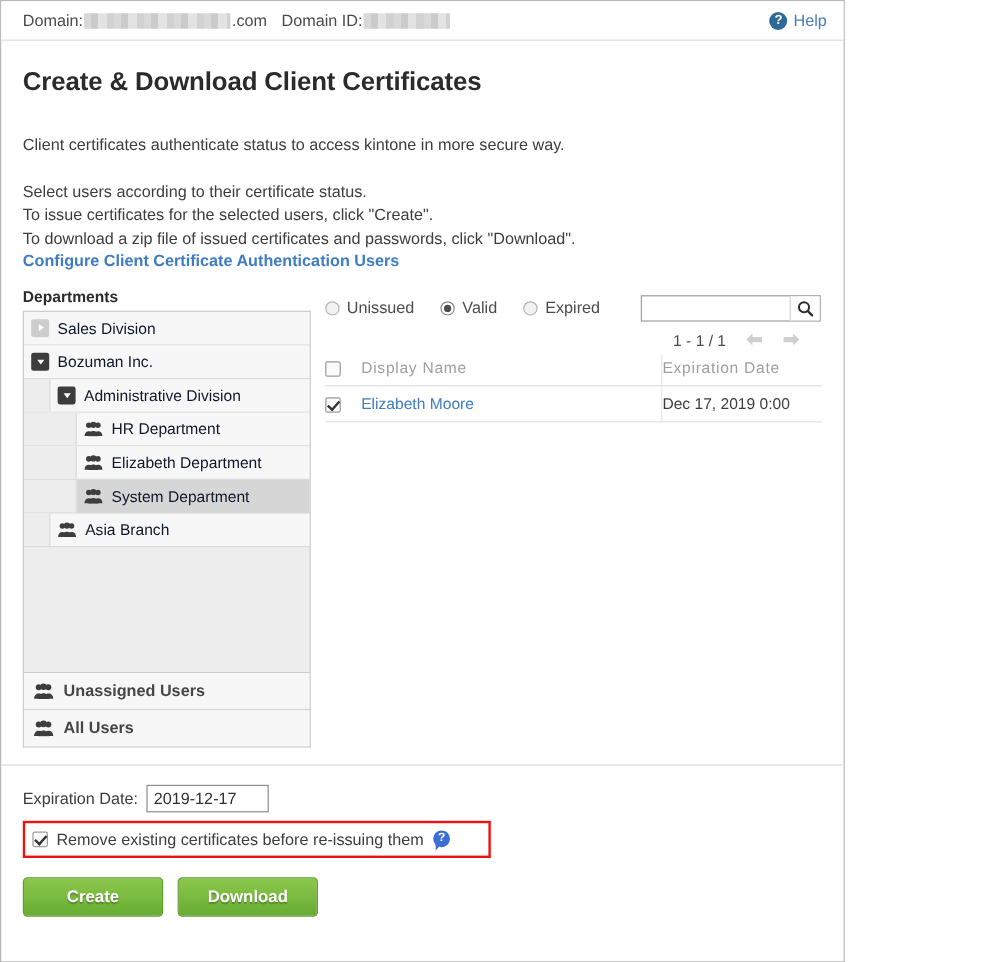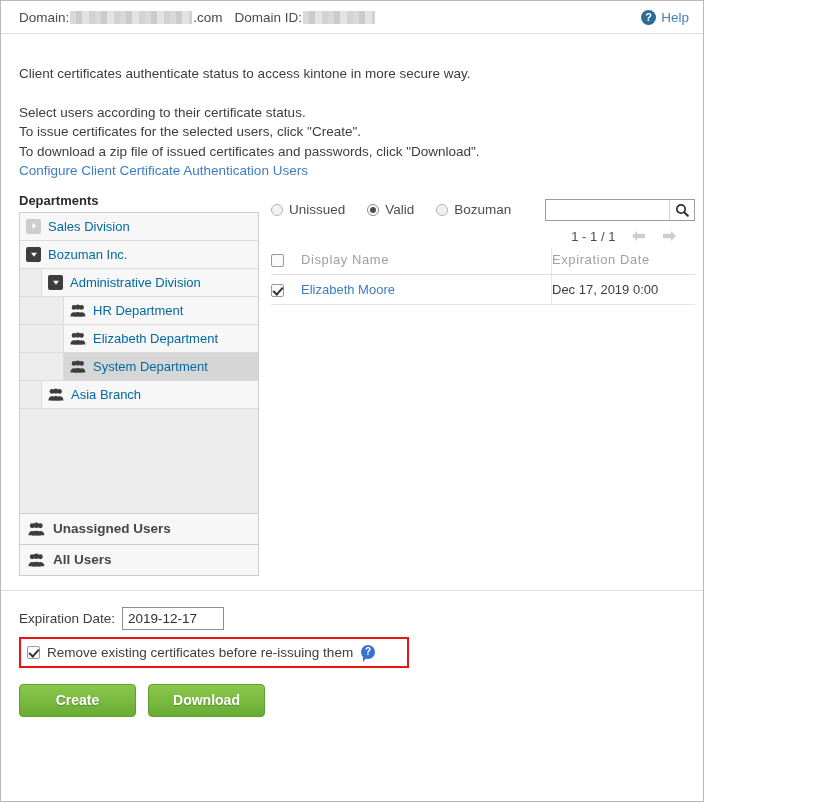--- a/index.html
+++ b/index.html
@@ -91,20 +91,21 @@
     color: #3d3d3d;
     line-height: 1.45;
   }
   .intro .gap { height: 19px; }
   .intro p { margin: 0; }
   a.inline-link {
     color: #3f7cc0;
     text-decoration: none;
     font-size: 13.5px;
     cursor: pointer;
+    font-weight: bold;
   }
 
   
   .main {
     display: flex;
     margin-top: 12px;
     align-items: flex-start;
   }
 
   
@@ -123,21 +124,21 @@
     overflow: hidden;
   }
   .tree-row {
     display: flex;
     align-items: center;
     height: 28px;
     box-sizing: border-box;
     border-bottom: 1px solid #dcdcdc;
     background: #f7f7f7;
     font-size: 13px;
-    color: #0369a1;
+    color: #0f172a;
     cursor: pointer;
     position: relative;
   }
   .tree-row.depth0 { padding-left: 6px; }
   .tree-row.depth1 { padding-left: 28px; }
   .tree-row.depth2 { padding-left: 50px; }
   .tree-row.selected { background: #d6d6d6; }
   .tree-row .rail {
     position: absolute;
     left: 0; top: 0; bottom: 0;
@@ -417,20 +418,21 @@
     <span class="redact did"></span>
     <span class="spacer"></span>
     <a class="help-link">
       <span class="help-badge">?</span>
       <span>Help</span>
     </a>
   </div>
 
   <div class="content">
 
+    <h1 class="page-title">Create &amp; Download Client Certificates</h1>
 
     <div class="intro">
       <p>Client certificates authenticate status to access kintone in more secure way.</p>
       <div class="gap"></div>
       <p>Select users according to their certificate status.</p>
       <p>To issue certificates for the selected users, click "Create".</p>
       <p>To download a zip file of issued certificates and passwords, click "Download".</p>
       <a class="inline-link">Configure Client Certificate Authentication Users</a>
     </div>
 
@@ -554,21 +556,21 @@
           <label class="radio-item">
             <span class="radio-dot"></span>
             <span>Unissued</span>
           </label>
           <label class="radio-item on">
             <span class="radio-dot"></span>
             <span>Valid</span>
           </label>
           <label class="radio-item">
             <span class="radio-dot"></span>
-            <span>Bozuman</span>
+            <span>Expired</span>
           </label>
 
           <div class="search-wrap">
             <input type="text" value="" placeholder="" style="">
             <span class="search-btn">
               <svg width="14" height="14" viewBox="0 0 14 14">
                 <circle cx="6" cy="6" r="4.2" fill="none" stroke="#2e2e2e" stroke-width="1.7"></circle>
                 <line x1="9.2" y1="9.2" x2="12.8" y2="12.8" stroke="#2e2e2e" stroke-width="2" stroke-linecap="round"></line>
               </svg>
             </span>

